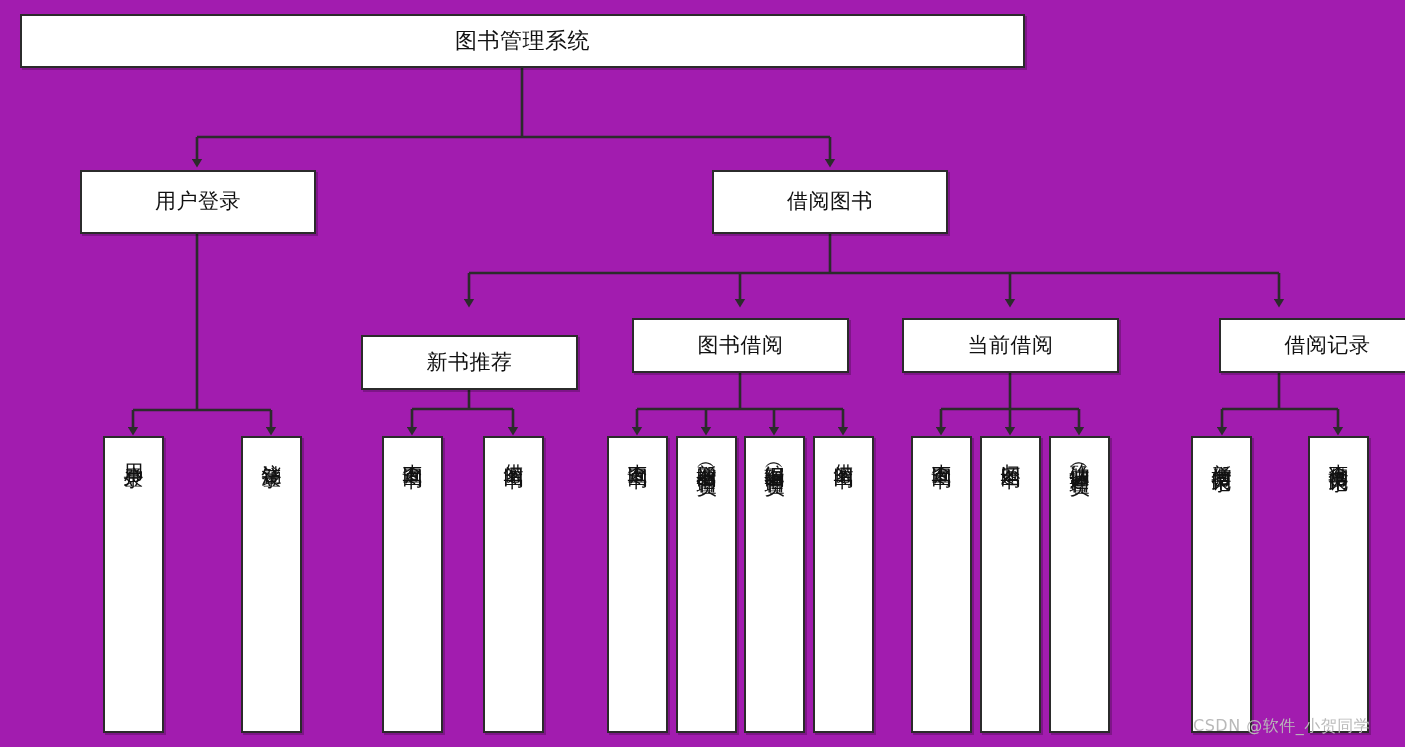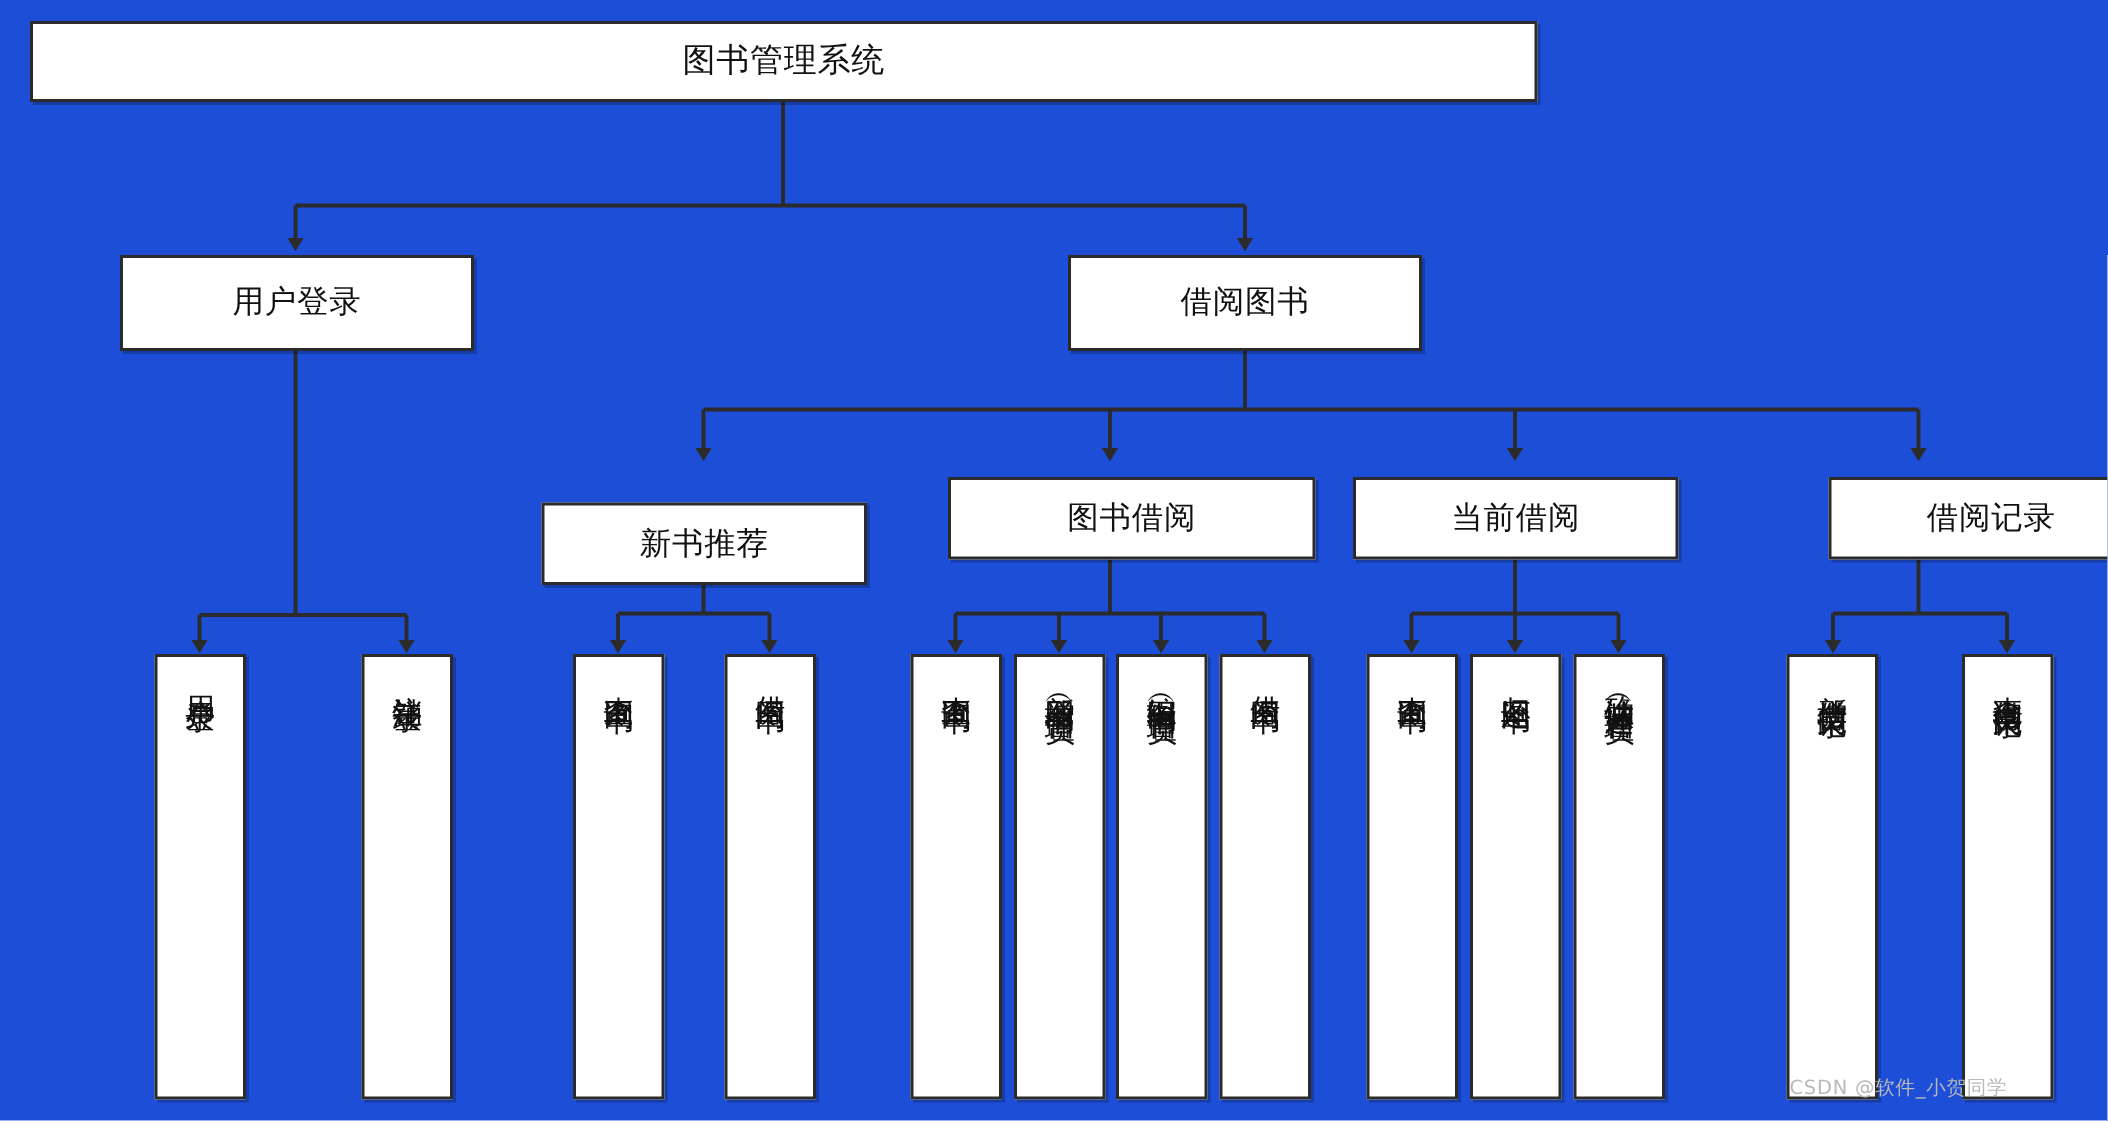--- a/index.html
+++ b/index.html
@@ -7,21 +7,21 @@
     padding: 0;
     background: #ffffff;
   }
   body {
     font-family: "DejaVu Sans", "Liberation Sans", sans-serif;
   }
   #canvas {
     position: relative;
     width: 1405px;
     height: 747px;
-    background: #1d4ed8;
+    background: #a21caf;
     overflow: hidden;
   }
   svg.edges {
     position: absolute;
     left: 0;
     top: 0;
     width: 1405px;
     height: 747px;
     pointer-events: none;
   }
@@ -56,21 +56,21 @@
     text-orientation: upright;
     font-size: 20px;
     line-height: 1.35;
     letter-spacing: 2px;
   }
   .node.root .node-label {
     font-size: 22px;
   }
   .watermark {
     position: absolute;
-    font-size: 13px;
+    font-size: 16px;
     color: #b9b9b9;
     white-space: nowrap;
     letter-spacing: 0.5px;
   }
 </style>
 </head>
 <body>
 
 <div id="canvas">
 
@@ -131,21 +131,21 @@
   <div class="node horiz" style="left:80px; top:170px; width:236px; height:64px;">
     <span class="node-label">用户登录</span>
   </div>
   <div class="node horiz" style="left:712px; top:170px; width:236px; height:64px;">
     <span class="node-label">借阅图书</span>
   </div>
 
   <div class="node horiz" style="left:361px; top:335px; width:217px; height:55px;">
     <span class="node-label">新书推荐</span>
   </div>
-  <div class="node horiz" style="left:632px; top:318px; width:245px; height:55px;">
+  <div class="node horiz" style="left:632px; top:318px; width:217px; height:55px;">
     <span class="node-label">图书借阅</span>
   </div>
   <div class="node horiz" style="left:902px; top:318px; width:217px; height:55px;">
     <span class="node-label">当前借阅</span>
   </div>
   <div class="node horiz" style="left:1171px; top:318px; width:217px; height:55px;margin-left:48px;">
     <span class="node-label">借阅记录</span>
   </div>
 
   <div class="node vert" style="left:103px; top:436px; width:61px; height:297px;">

